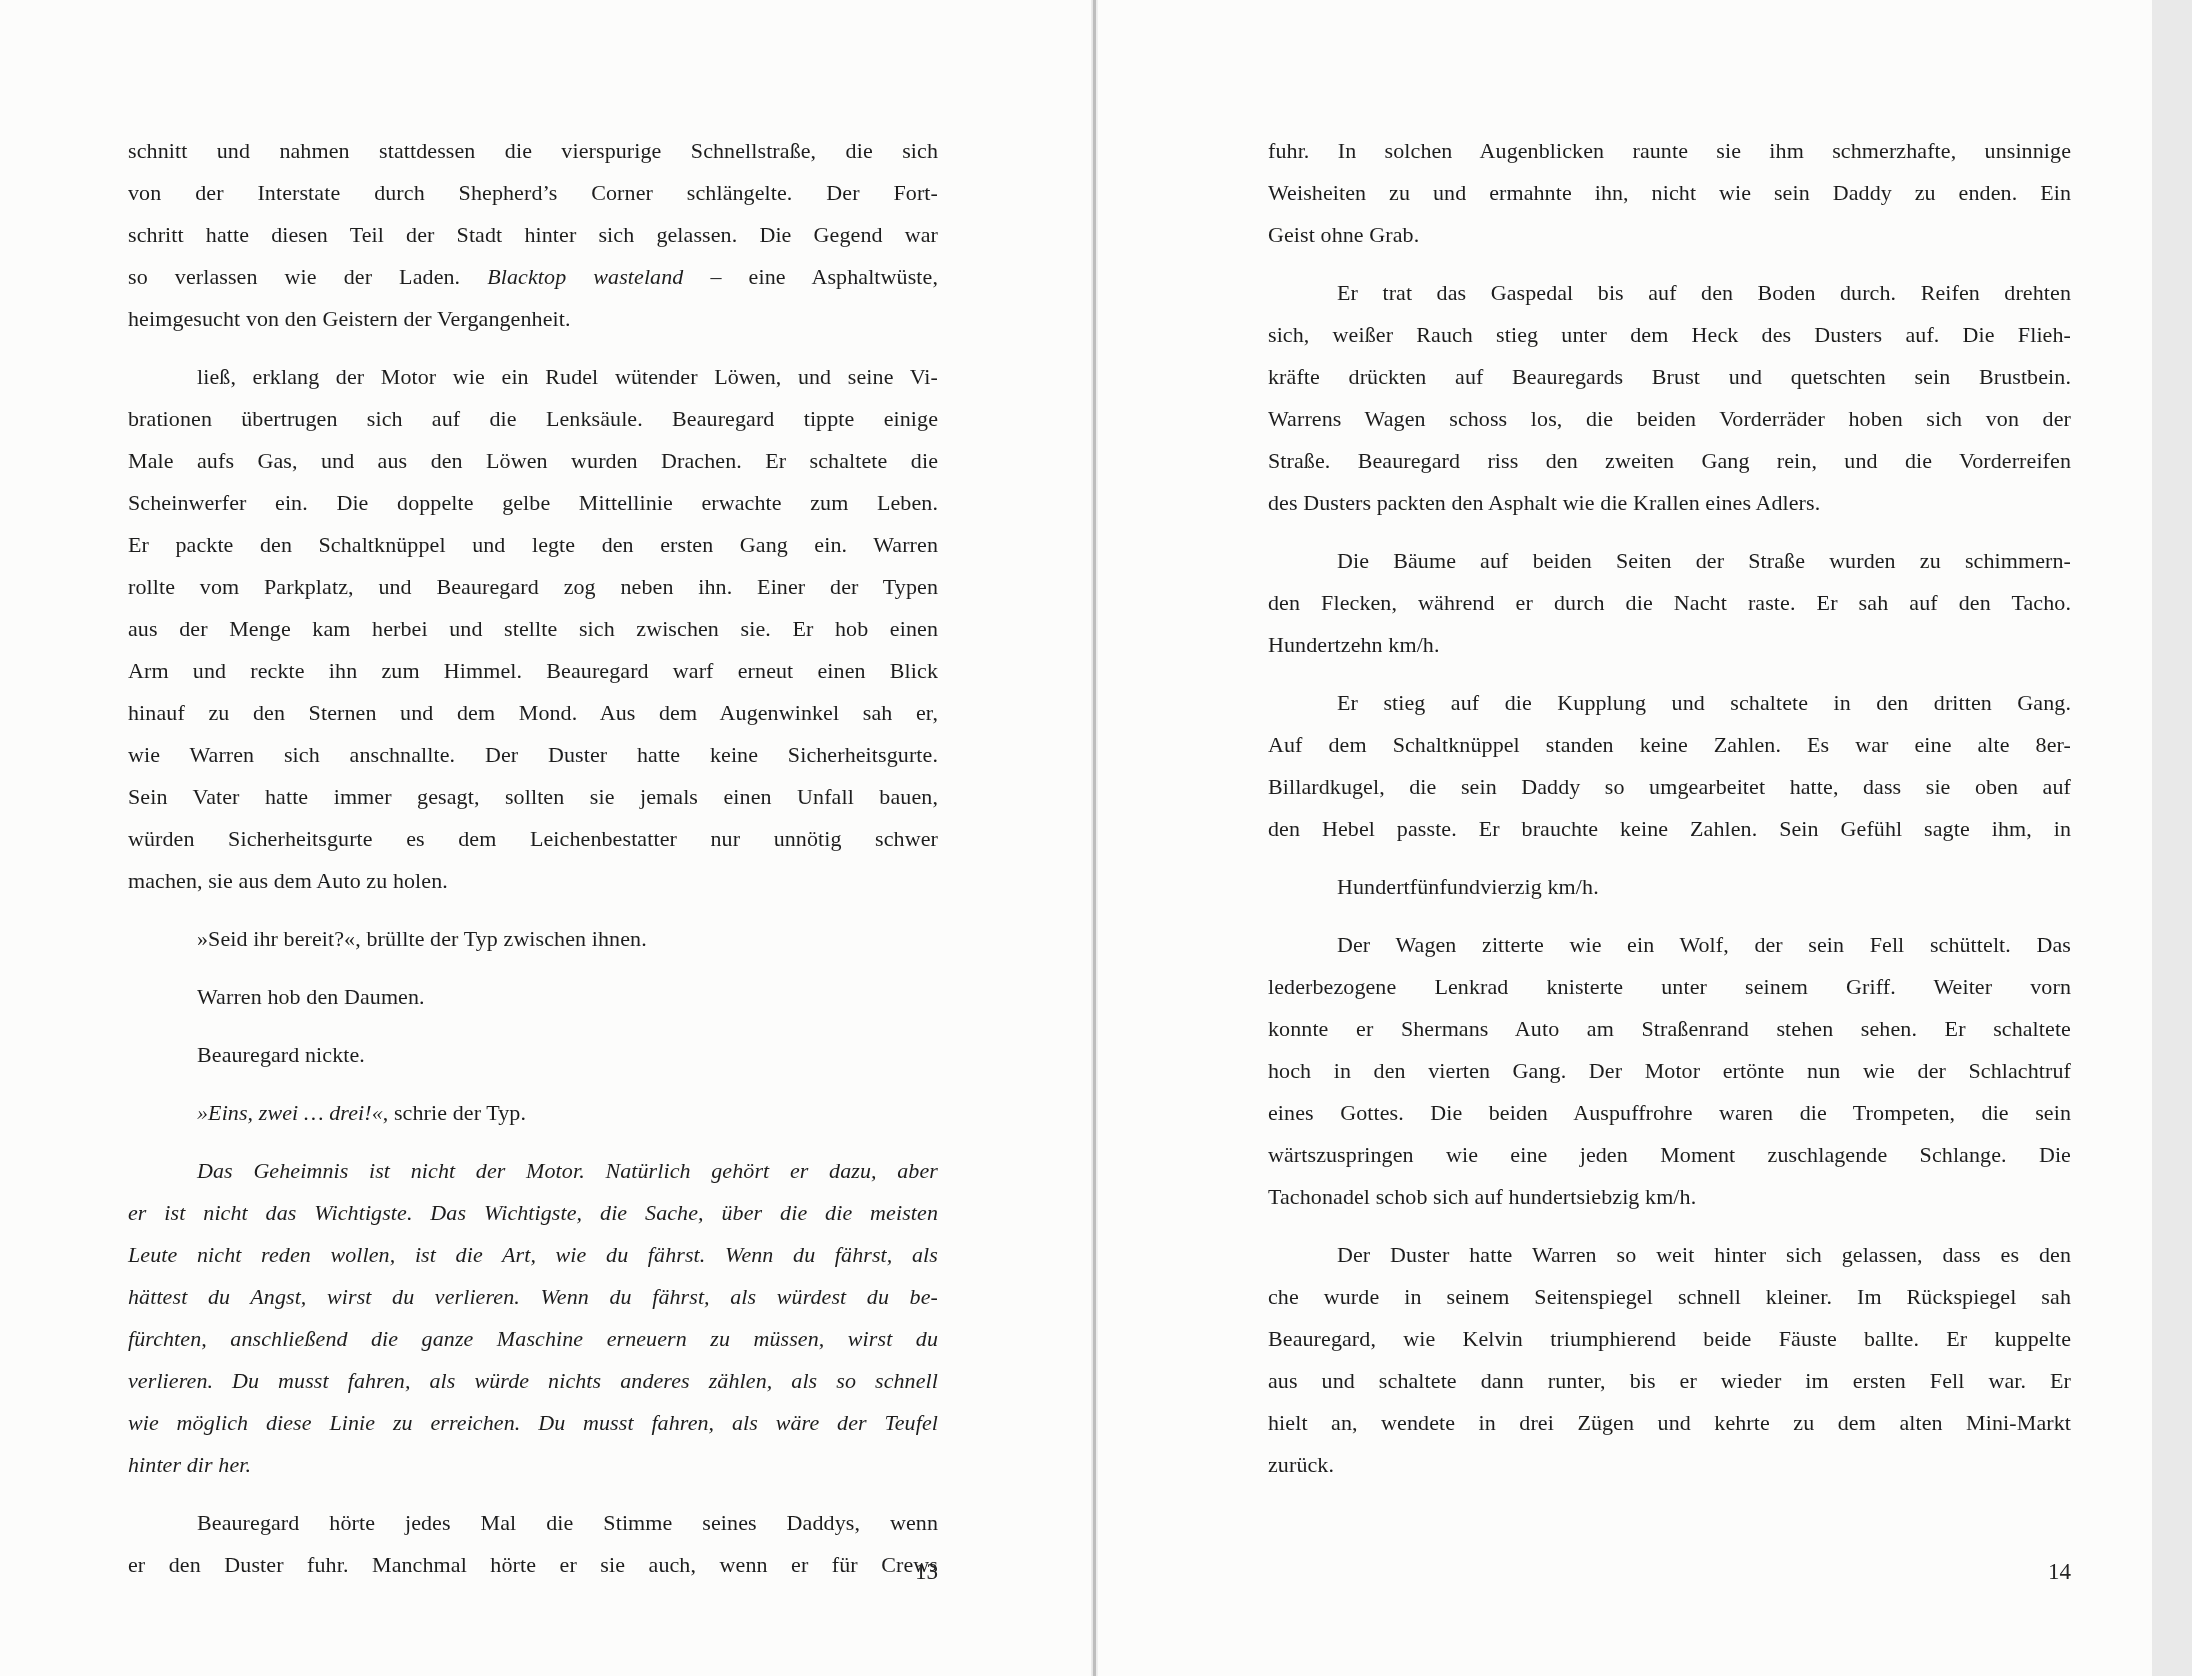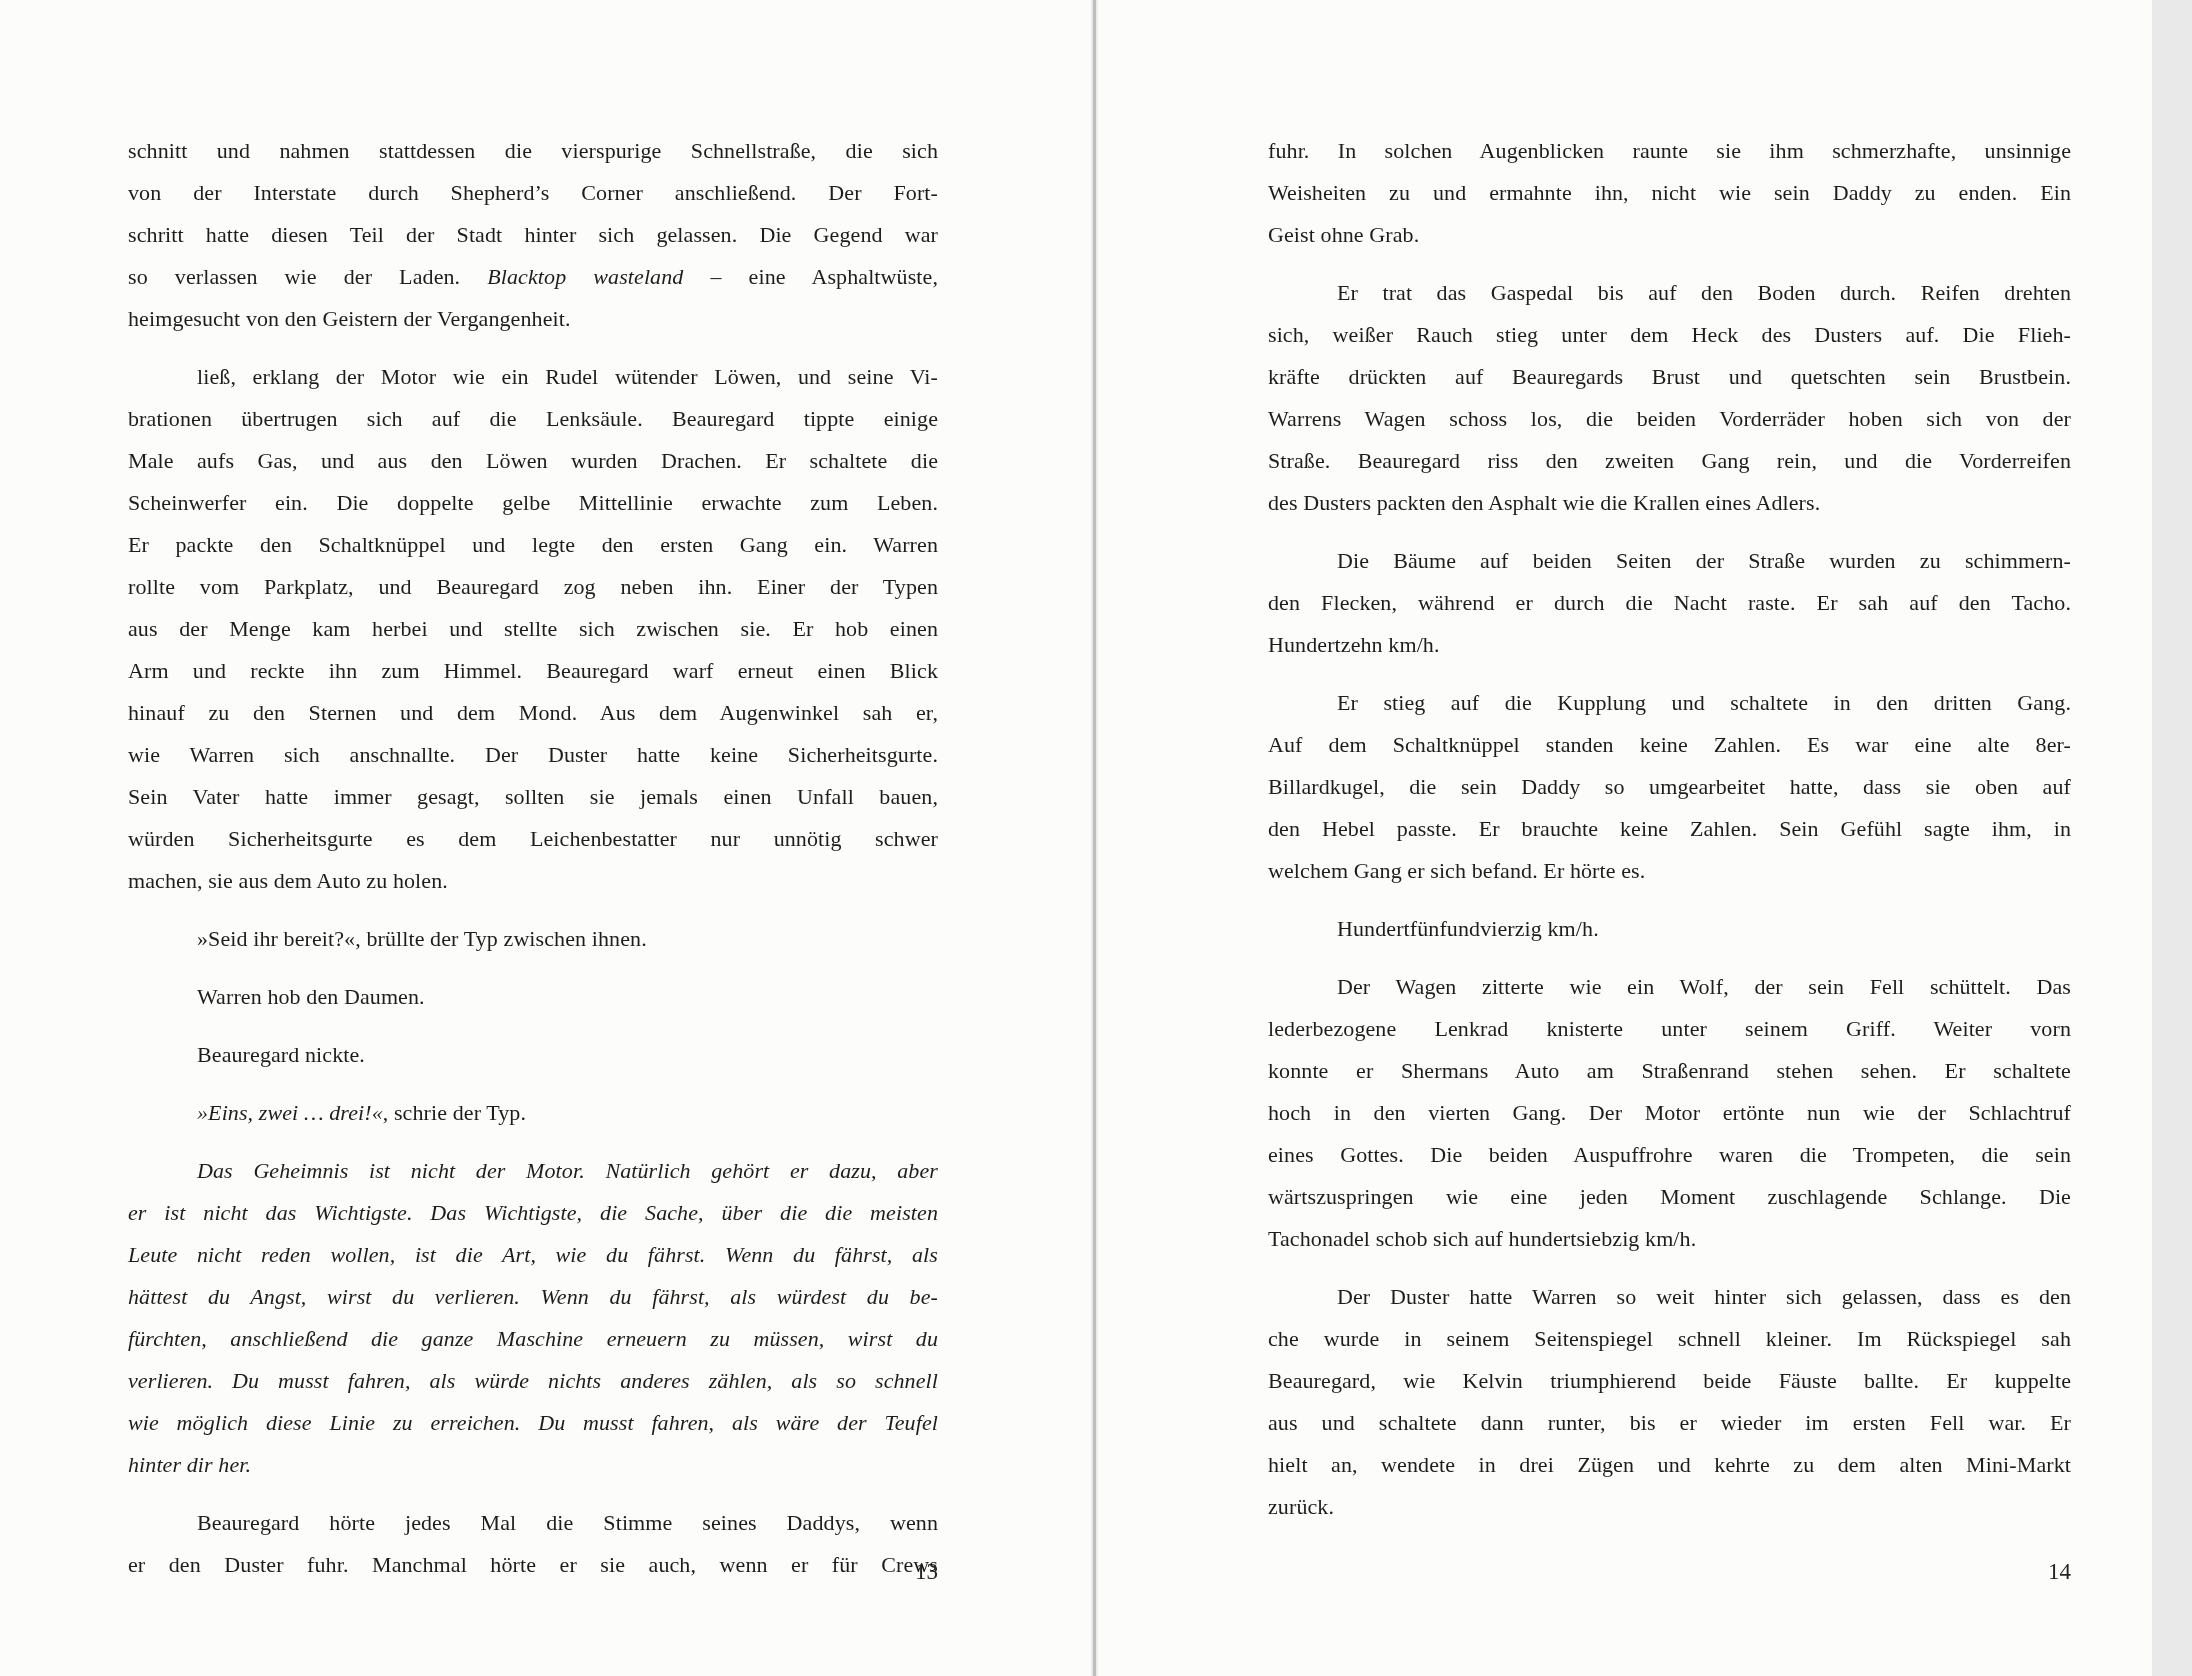--- a/index.html
+++ b/index.html
@@ -53,21 +53,21 @@
   .pagenum-left  { left: 128px;  width: 810px; }
   .pagenum-right { left: 1268px; width: 803px; }
 </style>
 </head>
 <body>
 
 <div class="spread">
   <div class="textblock text-left">
       <div class="para">
         <div class="line"><span>schnitt und nahmen stattdessen die vierspurige Schnellstraße, die sich</span></div>
-        <div class="line"><span>von der Interstate durch Shepherd’s Corner anschließend. Der Fort-</span></div>
+        <div class="line"><span>von der Interstate durch Shepherd’s Corner schlängelte. Der Fort-</span></div>
         <div class="line"><span>schritt hatte diesen Teil der Stadt hinter sich gelassen. Die Gegend war</span></div>
         <div class="line"><span>so verlassen wie der Laden. </span><span class="it">Blacktop wasteland</span><span> – eine Asphaltwüste,</span></div>
         <div class="line endline"><span>heimgesucht von den Geistern der Vergangenheit.</span></div>
       </div>
       <div class="para indent">
         <div class="line"><span>ließ, erklang der Motor wie ein Rudel wütender Löwen, und seine Vi-</span></div>
         <div class="line"><span>brationen übertrugen sich auf die Lenksäule. Beauregard tippte einige</span></div>
         <div class="line"><span>Male aufs Gas, und aus den Löwen wurden Drachen. Er schaltete die</span></div>
         <div class="line"><span>Scheinwerfer ein. Die doppelte gelbe Mittellinie erwachte zum Leben.</span></div>
         <div class="line"><span>Er packte den Schaltknüppel und legte den ersten Gang ein. Warren</span></div>
@@ -127,21 +127,20 @@
       <div class="para indent">
         <div class="line"><span>Die Bäume auf beiden Seiten der Straße wurden zu schimmern-</span></div>
         <div class="line"><span>den Flecken, während er durch die Nacht raste. Er sah auf den Tacho.</span></div>
         <div class="line endline"><span>Hundertzehn km/h.</span></div>
       </div>
       <div class="para indent">
         <div class="line"><span>Er stieg auf die Kupplung und schaltete in den dritten Gang.</span></div>
         <div class="line"><span>Auf dem Schaltknüppel standen keine Zahlen. Es war eine alte 8er-</span></div>
         <div class="line"><span>Billardkugel, die sein Daddy so umgearbeitet hatte, dass sie oben auf</span></div>
         <div class="line"><span>den Hebel passte. Er brauchte keine Zahlen. Sein Gefühl sagte ihm, in</span></div>
-        <div class="line endline"><span>welchem Gang er sich befand. Er hörte es.</span></div>
       </div>
       <div class="para indent">
         <div class="line endline"><span>Hundertfünfundvierzig km/h.</span></div>
       </div>
       <div class="para indent">
         <div class="line"><span>Der Wagen zitterte wie ein Wolf, der sein Fell schüttelt. Das</span></div>
         <div class="line"><span>lederbezogene Lenkrad knisterte unter seinem Griff. Weiter vorn</span></div>
         <div class="line"><span>konnte er Shermans Auto am Straßenrand stehen sehen. Er schaltete</span></div>
         <div class="line"><span>hoch in den vierten Gang. Der Motor ertönte nun wie der Schlachtruf</span></div>
         <div class="line"><span>eines Gottes. Die beiden Auspuffrohre waren die Trompeten, die sein</span></div>

